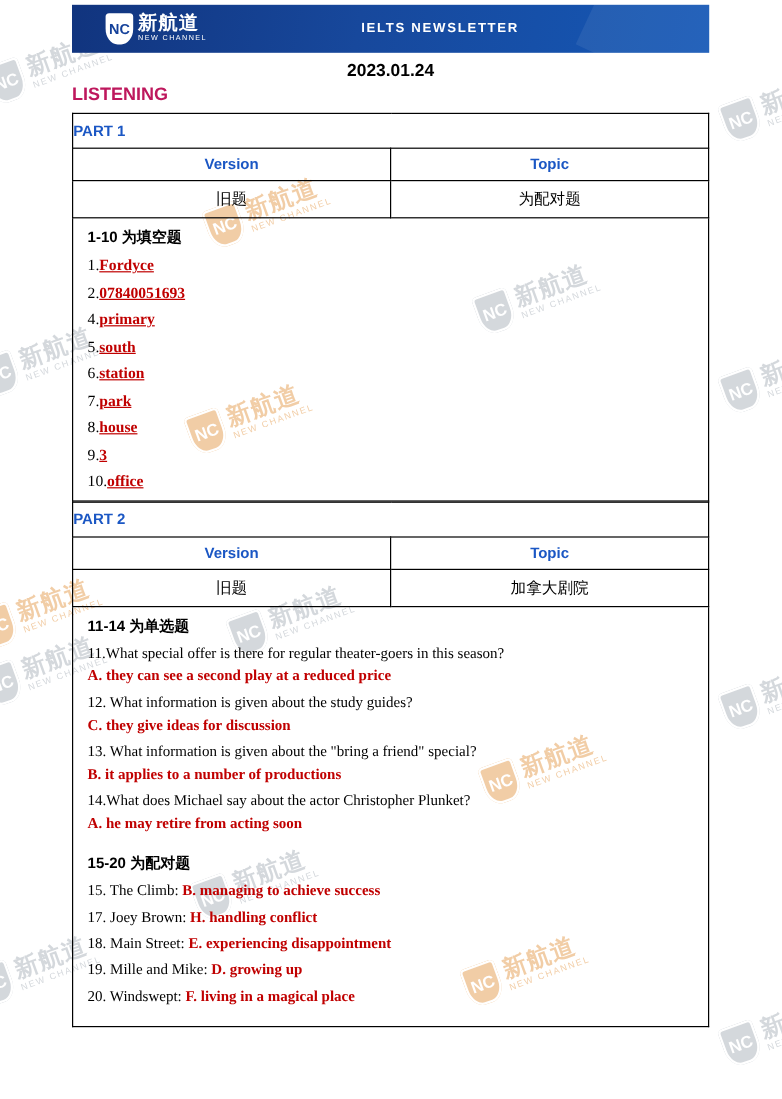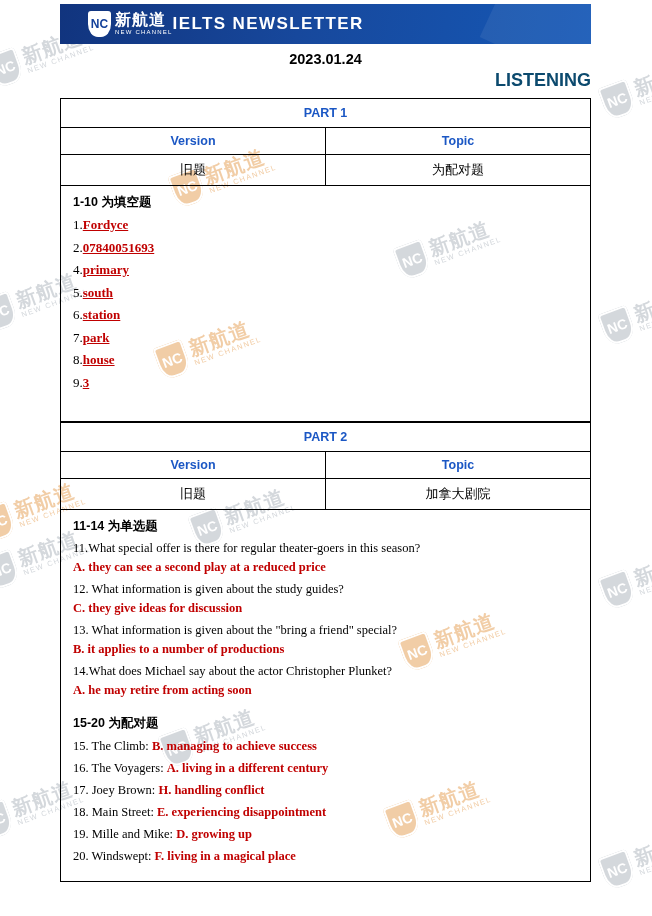--- a/index.html
+++ b/index.html
@@ -135,57 +135,57 @@
   .banner .logo .cn {
     font-family: "Liberation Sans", sans-serif;
     font-weight: bold; font-size: 16px; color: #ffffff; letter-spacing: 1px;
   }
   .banner .logo .en {
     font-family: "Liberation Sans", sans-serif;
     font-size: 6px; color: #ffffff; letter-spacing: 1.2px;
   }
   .banner .title {
     flex: 1;
-    text-align: left;
+    text-align: center;
     color: #ffffff;
     font-family: "Liberation Sans", sans-serif;
     font-weight: bold;
-    font-size: 17px;
+    font-size: 11px;
     letter-spacing: 1.4px;
     padding-right: 30px;
   }
 
   .doc-date {
     text-align: center;
     font-family: "Liberation Sans", sans-serif;
     font-weight: bold;
     font-size: 14.5px;
     color: #000;
     padding: 7px 0 3px;
   }
   .doc-section {
-    text-align: right;
-    font-family: "Liberation Sans", sans-serif;
-    font-weight: bold;
-    font-size: 18px;
-    color: #0c4a6e;
+    text-align: left;
+    font-family: "Liberation Sans", sans-serif;
+    font-weight: bold;
+    font-size: 15px;
+    color: #be185d;
     padding-bottom: 7px;
   }
 
   table.t {
     width: 100%;
     border-collapse: collapse;
     table-layout: fixed;
   }
   table.t td {
     border: 1px solid #000;
     padding: 6px 0;
   }
   .part-cell {
-    text-align: center;
+    text-align: left;
     color: #1b57c4;
     font-family: "Liberation Sans", sans-serif;
     font-weight: bold;
     font-size: 12.5px;
     padding: 7px 0 !important;
   }
   .hdr-cell {
     text-align: center;
     color: #1b57c4;
     font-family: "Liberation Sans", sans-serif;
@@ -428,20 +428,23 @@
     </div>
     <div class="fill-line">
       <span>7.</span><span class="ans">park</span>
     </div>
     <div class="fill-line">
       <span>8.</span><span class="ans">house</span>
     </div>
     <div class="fill-line">
       <span>9.</span><span class="ans">3</span>
     </div>
+    <div class="fill-line">
+      <span>10.</span><span class="ans">office</span>
+    </div>
   </div>
 
   <table class="t">
     <tbody>
         <tr>
       <td colspan="2" class="part-cell">PART 2</td>
     </tr>
     <tr>
       <td class="hdr-cell col-version">Version</td>
       <td class="hdr-cell">Topic</td>
@@ -470,24 +473,20 @@
 
     <div class="gap"></div>
 
     <div class="sub-head">15-20  为配对题</div>
 
     <div class="match-line">
       <span>15. The Climb:</span>
       <span class="ans">B. managing to achieve success</span>
     </div>
     <div class="match-line">
-      <span>16. The Voyagers:</span>
-      <span class="ans">A. living in a different century</span>
-    </div>
-    <div class="match-line">
       <span>17. Joey Brown:</span>
       <span class="ans">H. handling conflict</span>
     </div>
     <div class="match-line">
       <span>18. Main Street:</span>
       <span class="ans">E. experiencing disappointment</span>
     </div>
     <div class="match-line">
       <span>19. Mille and Mike:</span>
       <span class="ans">D. growing up</span>

